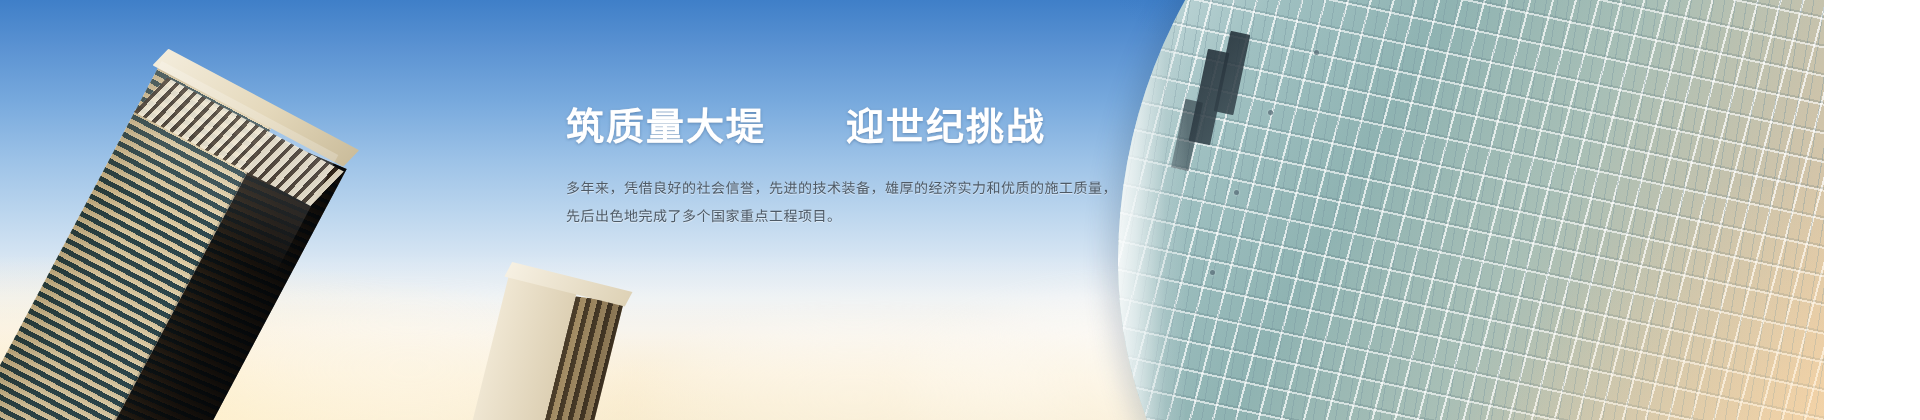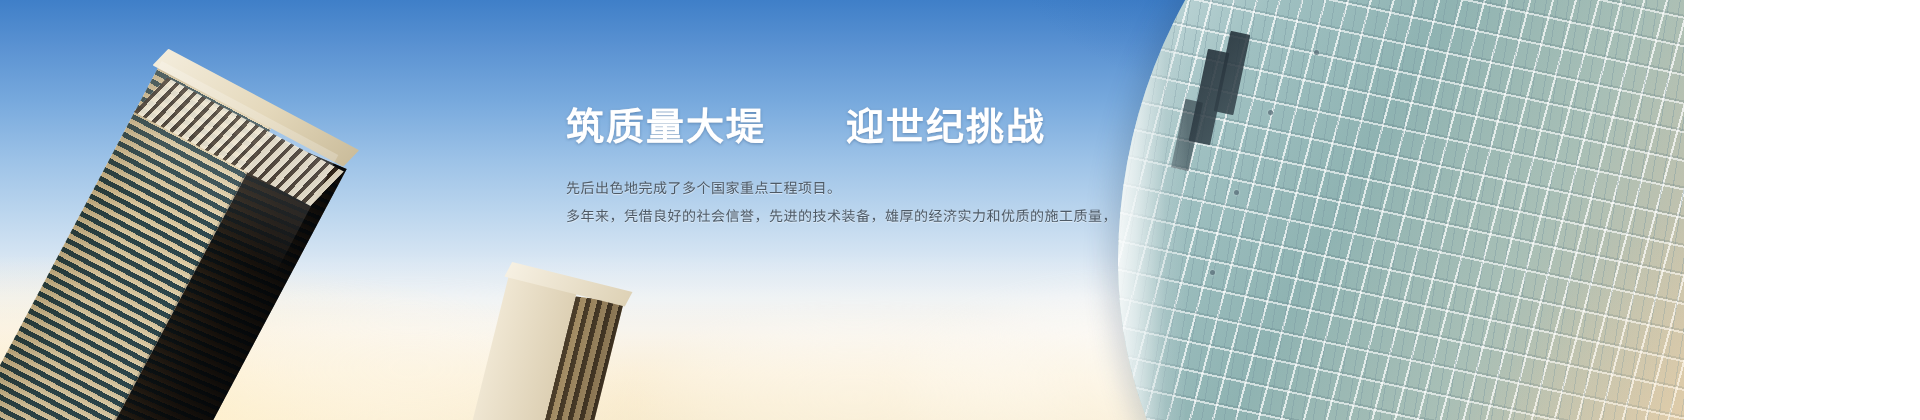--- a/index.html
+++ b/index.html
@@ -6,21 +6,21 @@
   * { margin:0; padding:0; box-sizing:border-box; }
   html, body {
     width:1920px; height:420px;
     overflow:hidden;
     font-family:"DejaVu Sans","Liberation Sans",sans-serif;
     background:#ffffff;
   }
 
   .banner {
     position:relative;
-    width:1684px; height:420px;
+    width:1824px; height:420px;
     overflow:hidden;
   }
 
   
   .sky {
     position:absolute; inset:0;
     background:
       linear-gradient(to bottom,
         #3f7fc8 0%,
         #5a92d2 11%,
@@ -302,18 +302,18 @@
     <div class="tl-face-main"></div>
     <div class="tl-face-side"></div>
     <div class="tl-roof"></div>
     <div class="tl-vents"></div>
     <div class="tl-shade"></div>
   </div>
 
   <div class="copy">
     <div class="headline">筑质量大堤　　迎世纪挑战</div>
     <div class="subcopy">
+      <span>多年来，凭借良好的社会信誉，先进的技术装备，雄厚的经济实力和优质的施工质量，</span>
       <span>先后出色地完成了多个国家重点工程项目。</span>
-      <span>多年来，凭借良好的社会信誉，先进的技术装备，雄厚的经济实力和优质的施工质量，</span>
     </div>
   </div>
 
 </div>
 
 </body></html>

